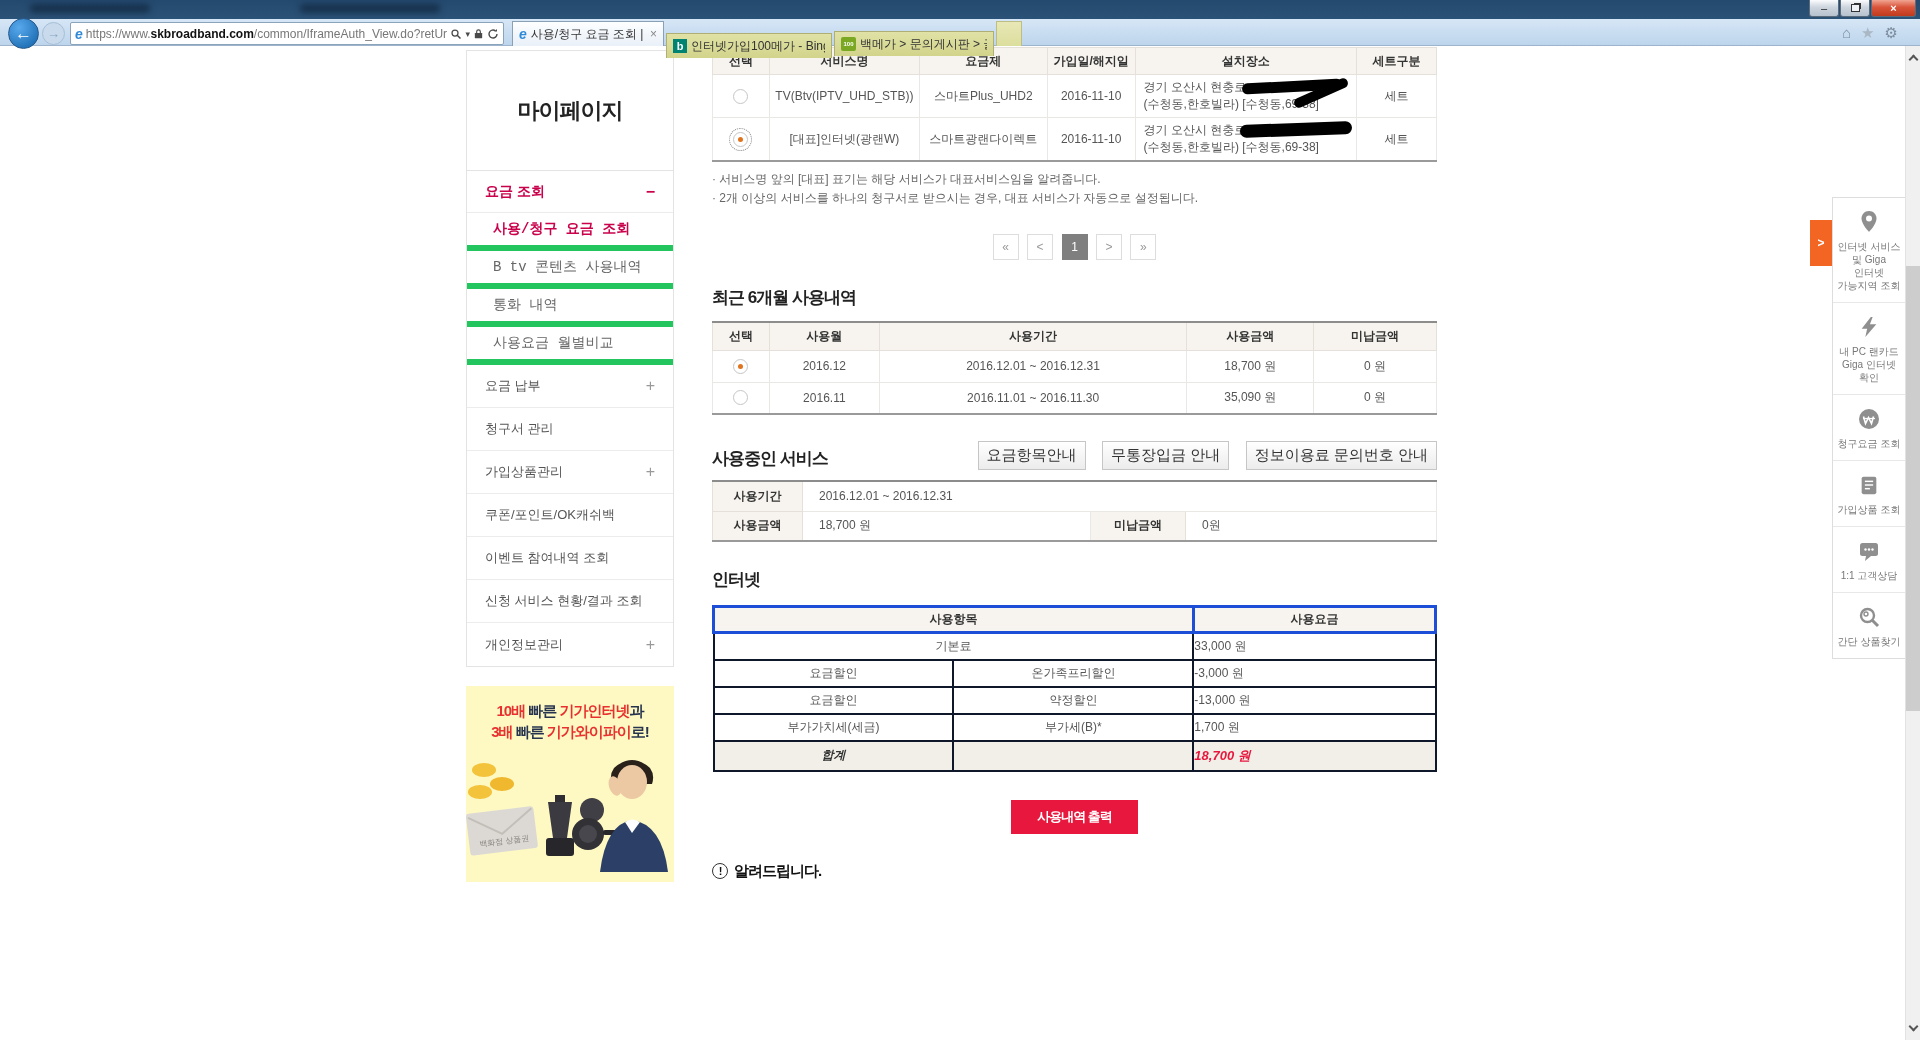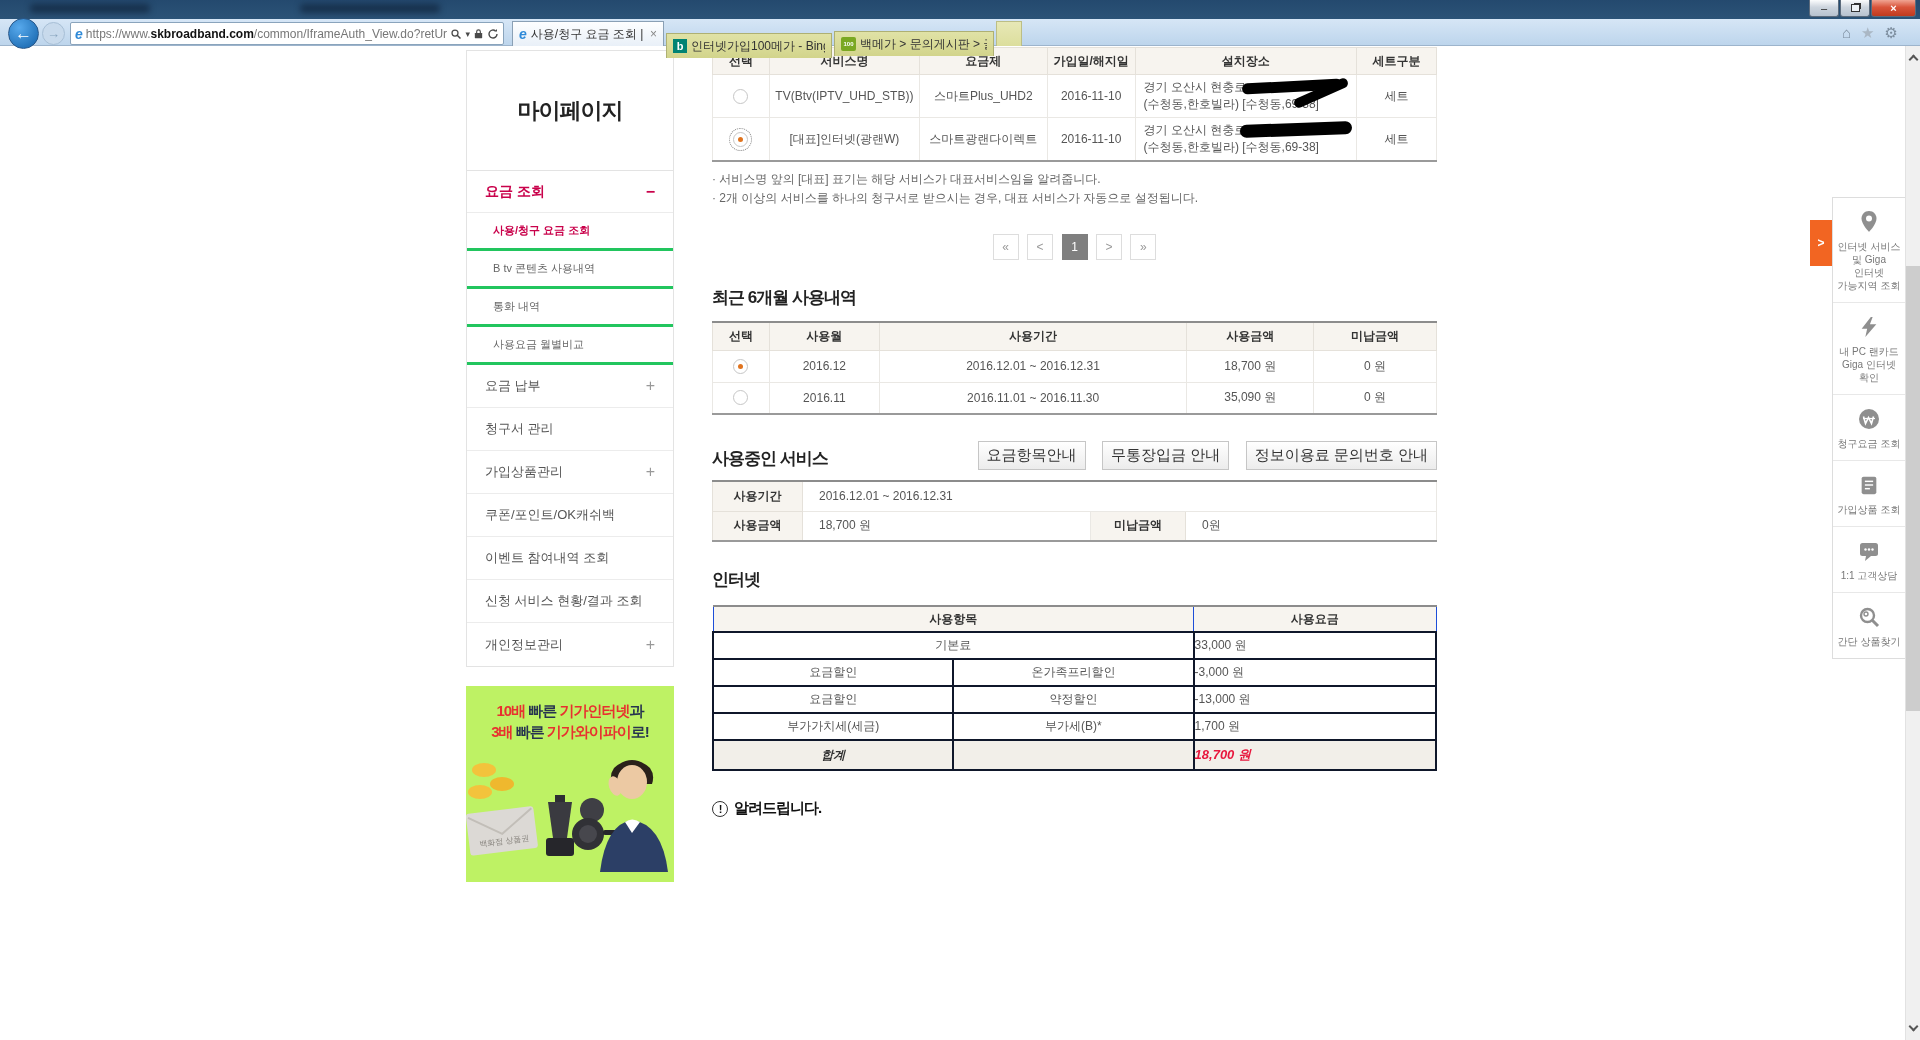--- a/index.html
+++ b/index.html
@@ -74,29 +74,29 @@
   .chev.down { bottom:10px; transform:rotate(225deg); }
 
   
   .sidebar { position:absolute; left:466px; top:4px; width:208px; border:1px solid #e3e3e3; background:#fff; }
   .side-title { height:120px; display:flex; align-items:center; justify-content:center;
     font-size:22px; font-weight:bold; color:#222; border-bottom:1px solid #e3e3e3; letter-spacing:-1px; }
   .side-sec { height:42px; display:flex; align-items:center; justify-content:space-between;
     padding:0 18px; font-size:14px; font-weight:bold; color:#c9024b; border-bottom:1px solid #ececec; }
   .side-sec .tg { font-size:16px; }
   .side-sub { height:38px; display:flex; align-items:center; padding-left:26px;
-    font-size:11px; color:#666; border-bottom:3px solid #22c55e; }
+    font-size:14px; color:#666; border-bottom:6px solid #22c55e;font-family:Liberation Mono, monospace; }
   .side-sub.active { color:#c9024b; font-weight:bold; }
   .side-item { height:43px; display:flex; align-items:center; justify-content:space-between;
     padding:0 18px; font-size:13px; color:#555; border-bottom:1px solid #ececec; }
   .side-item:last-child { border-bottom:none; }
   .side-item .tg { color:#999; font-size:16px; }
 
   .banner { position:absolute; left:466px; top:640px; width:208px; height:196px;
-    background:#bef264; overflow:hidden; text-align:center; }
+    background:#fef9c3; overflow:hidden; text-align:center; }
   .banner-line { font-size:15px; font-weight:bold; line-height:21px; color:#27344f; letter-spacing:-1px; }
   .banner-line .rd { color:#e8312f; }
   .banner-line:first-child { padding-top:14px; }
 
   
   .main { position:absolute; left:712px; top:0; width:725px; }
   table { border-collapse:collapse; width:100%; }
   th { background:#f7f4ef; font-size:12px; color:#333; font-weight:bold; }
   td { font-size:12px; color:#555; text-align:center; }
   .t1 { margin-top:1px; border-bottom:2px solid #9a9a9a; }
@@ -125,21 +125,21 @@
 
   .sec-head { margin-top:26px; display:flex; justify-content:space-between; align-items:flex-end; }
   .btn-gray { font-size:15px; color:#333; border:1px solid #c6c6c6;
     background:linear-gradient(#fff,#ececec); padding:4px 8px; margin-left:12px; cursor:default; }
 
   .t3 { margin-top:10px; border-top:2px solid #8c8c8c; border-bottom:2px solid #9a9a9a; }
   .t3 th { border:1px solid #e5e1da; height:30px; }
   .t3 td { border:1px solid #eae8e4; text-align:left; padding-left:16px; }
 
   .t4 { margin-top:14px; border-top:2px solid #8c8c8c; border-bottom:2px solid #9a9a9a; }
-  .t4 th { border:1px solid #1d4ed8; height:26px; }
+  .t4 th { border:3px solid #1d4ed8; height:26px; }
   .t4 td { border:2px solid #0f172a; height:27px; }
   .fee { text-align:left; padding-right:18px; }
   .t4 .total td { background:#f2efe9; height:30px;font-style:italic; }
   .t4 .total .tl { font-weight:bold; color:#333; }
   .t4 .total .fee { color:#e8173d; font-weight:bold; font-size:13px; }
 
   .print-row { margin-top:28px; text-align:center; }
   .btn-red { background:#e8173d; color:#fff; font-size:13px; font-weight:bold;
     padding:8px 26px; border:none; letter-spacing:-1px; cursor:default; }
 
@@ -461,20 +461,23 @@
         <td class="fee">1,700 원</td>
       </tr>
       <tr class="total">
         <td class="tl">합계</td>
         <td></td>
         <td class="fee">18,700 원</td>
       </tr>
     </tbody>
       </table>
 
+    <div class="print-row">
+      <button class="btn-red">사용내역 출력</button>
+    </div>
 
     <div class="notice">
       <span class="info-ic">!</span>
       <span>알려드립니다.</span>
     </div>
   </div>
 
   <div class="float-tab">&gt;</div>
   <div class="float-menu">
     <div class="float-item">

